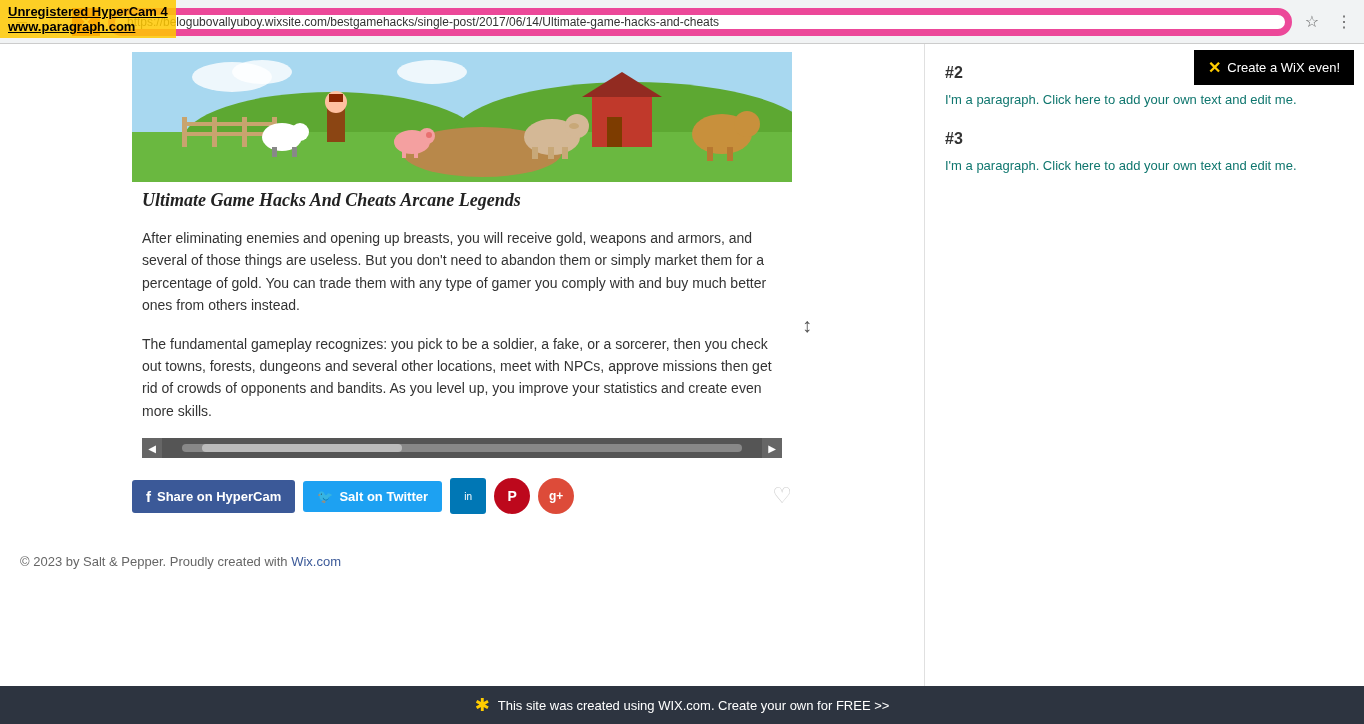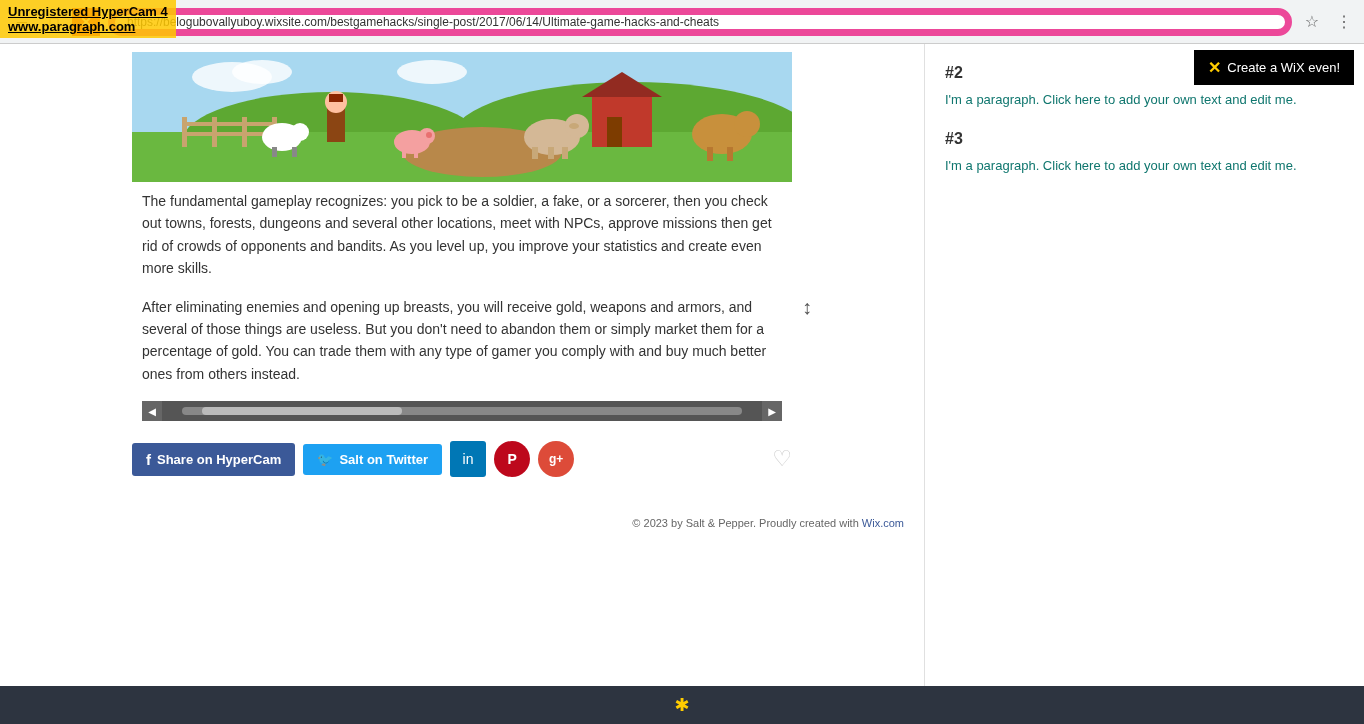--- a/index.html
+++ b/index.html
@@ -186,23 +186,23 @@
       margin-left: auto;
       background: none;
       border: none;
       font-size: 22px;
       color: #ccc;
       cursor: pointer;
     }
 
     
     .footer {
-      text-align: right;
+      text-align: left;
       padding: 20px;
-      font-size: 11px;
+      font-size: 13px;
       color: #666;
     }
     .footer a { color: #3b5998; text-decoration: none; }
 
     
     .wix-bar {
       position: fixed;
       bottom: 0;
       left: 0;
       right: 0;
@@ -358,23 +358,24 @@
 
         <ellipse cx="590" cy="82" rx="30" ry="20" fill="#c8903c"></ellipse>
         <rect x="575" y="95" width="6" height="14" fill="#b87830"></rect>
         <rect x="595" y="95" width="6" height="14" fill="#b87830"></rect>
         <circle cx="615" cy="72" r="13" fill="#c8903c"></circle>
       </svg>
     </div>
 
     <div style="position: relative; width: 660px; margin: 0 auto;">
       <div class="article-scroll-area">
+        <h2 class="article-title">Ultimate Game Hacks And Cheats Arcane Legends</h2>
         <div class="article-body">
+          <p>After eliminating enemies and opening up breasts, you will receive gold, weapons and armors, and several of those things are useless. But you don't need to abandon them or simply market them for a percentage of gold. You can trade them with any type of gamer you comply with and buy much better ones from others instead.</p>
           <p>The fundamental gameplay recognizes: you pick to be a soldier, a fake, or a sorcerer, then you check out towns, forests, dungeons and several other locations, meet with NPCs, approve missions then get rid of crowds of opponents and bandits. As you level up, you improve your statistics and create even more skills.</p>
-          <p>After eliminating enemies and opening up breasts, you will receive gold, weapons and armors, and several of those things are useless. But you don't need to abandon them or simply market them for a percentage of gold. You can trade them with any type of gamer you comply with and buy much better ones from others instead.</p>
         </div>
       </div>
 
       <span style="position:absolute; right:-20px; top:50%; font-size:20px; color:#555;">↕</span>
     </div>
 
     <div class="h-scroll-bar">
       <div class="scroll-arrow">◀</div>
       <div class="h-scroll-track">
         <div class="h-scroll-thumb"></div>
@@ -385,21 +386,21 @@
     <div class="social-share">
       <button class="share-btn facebook-btn">
         <span style="font-weight:bold; font-size:15px;">f</span>
         <span>Share on HyperCam</span>
       </button>
       <button class="share-btn twitter-btn">
         <span style="font-weight:bold;">🐦</span>
         <span>Salt on Twitter</span>
       </button>
       <button class="share-btn linkedin-btn">
-        <span style="font-weight:normal; font-size:14px;">in</span>
+        <span style="font-weight:normal; font-size:10px;">in</span>
       </button>
       <button class="share-btn pinterest-btn">
         <span style="font-weight:bold; font-size:14px;">P</span>
       </button>
       <button class="share-btn googleplus-btn">
         <span style="font-weight:bold; font-size:12px;">g+</span>
       </button>
       <button class="like-btn">
         <span>♡</span>
       </button>
@@ -420,13 +421,14 @@
     <div>
       <div class="sidebar-heading">#3</div>
       <div class="sidebar-text">I'm a paragraph. Click here to add your own text and edit me.</div>
     </div>
   </div>
 
 </div>
 
 <div class="wix-bar">
   <span class="wix-logo">✱</span>
+  <span>This site was created using WIX.com. Create your own for FREE &gt;&gt;</span>
 </div>
 
 </body></html>

